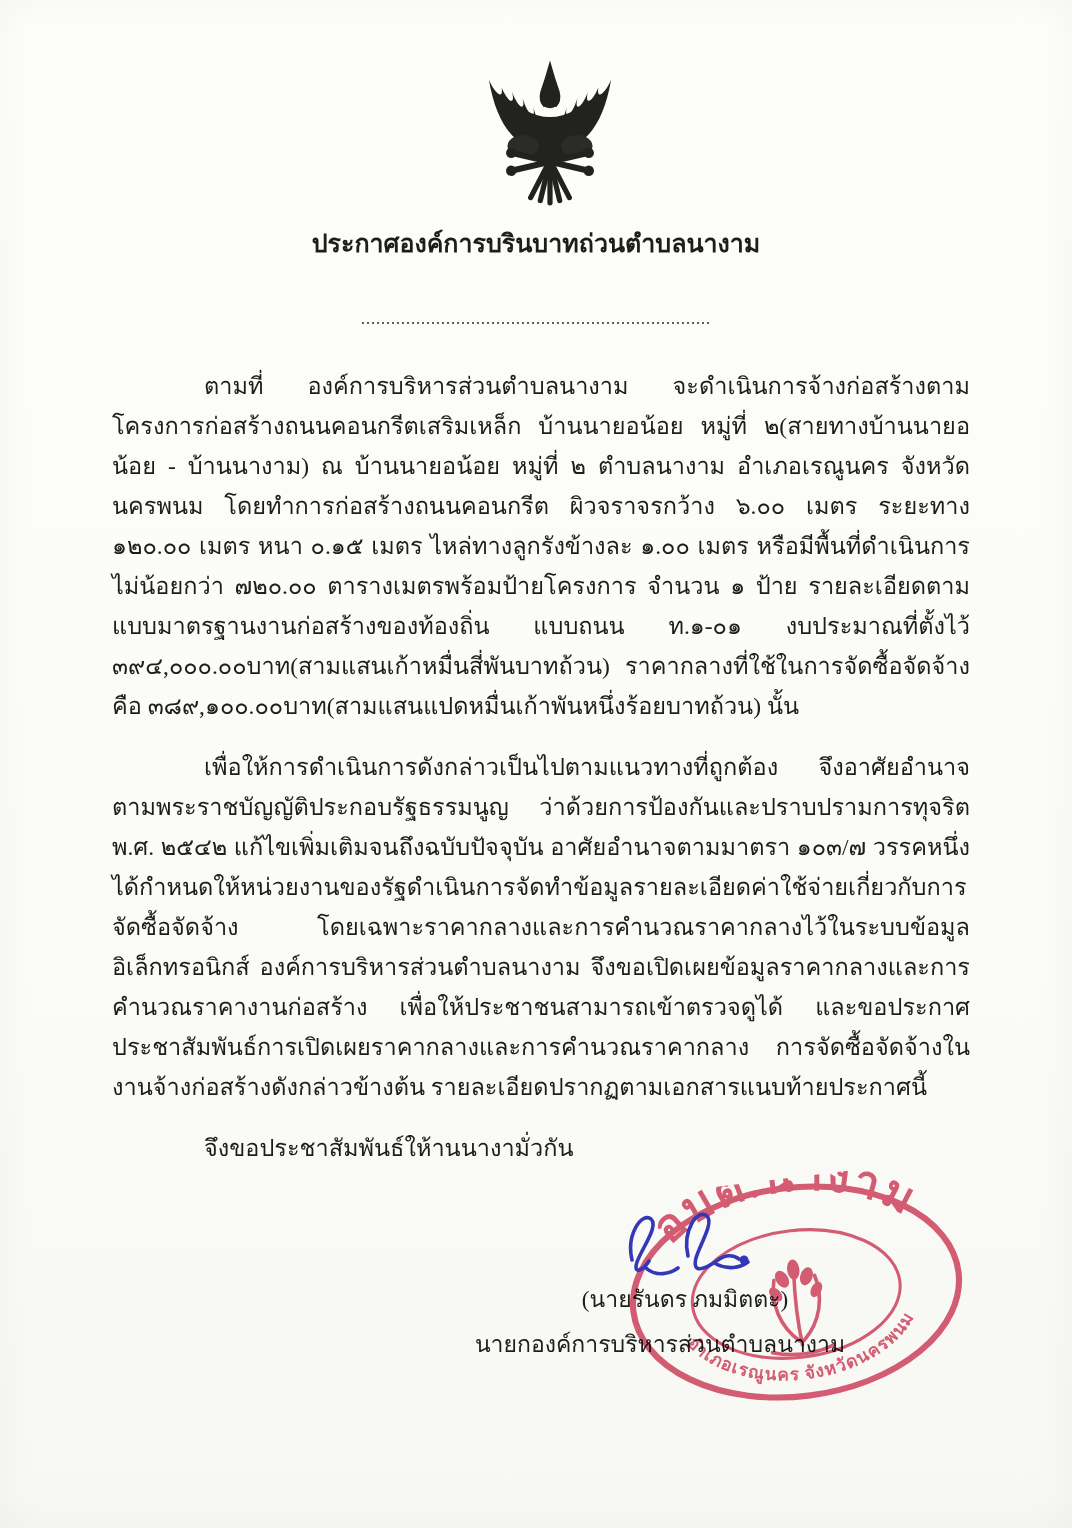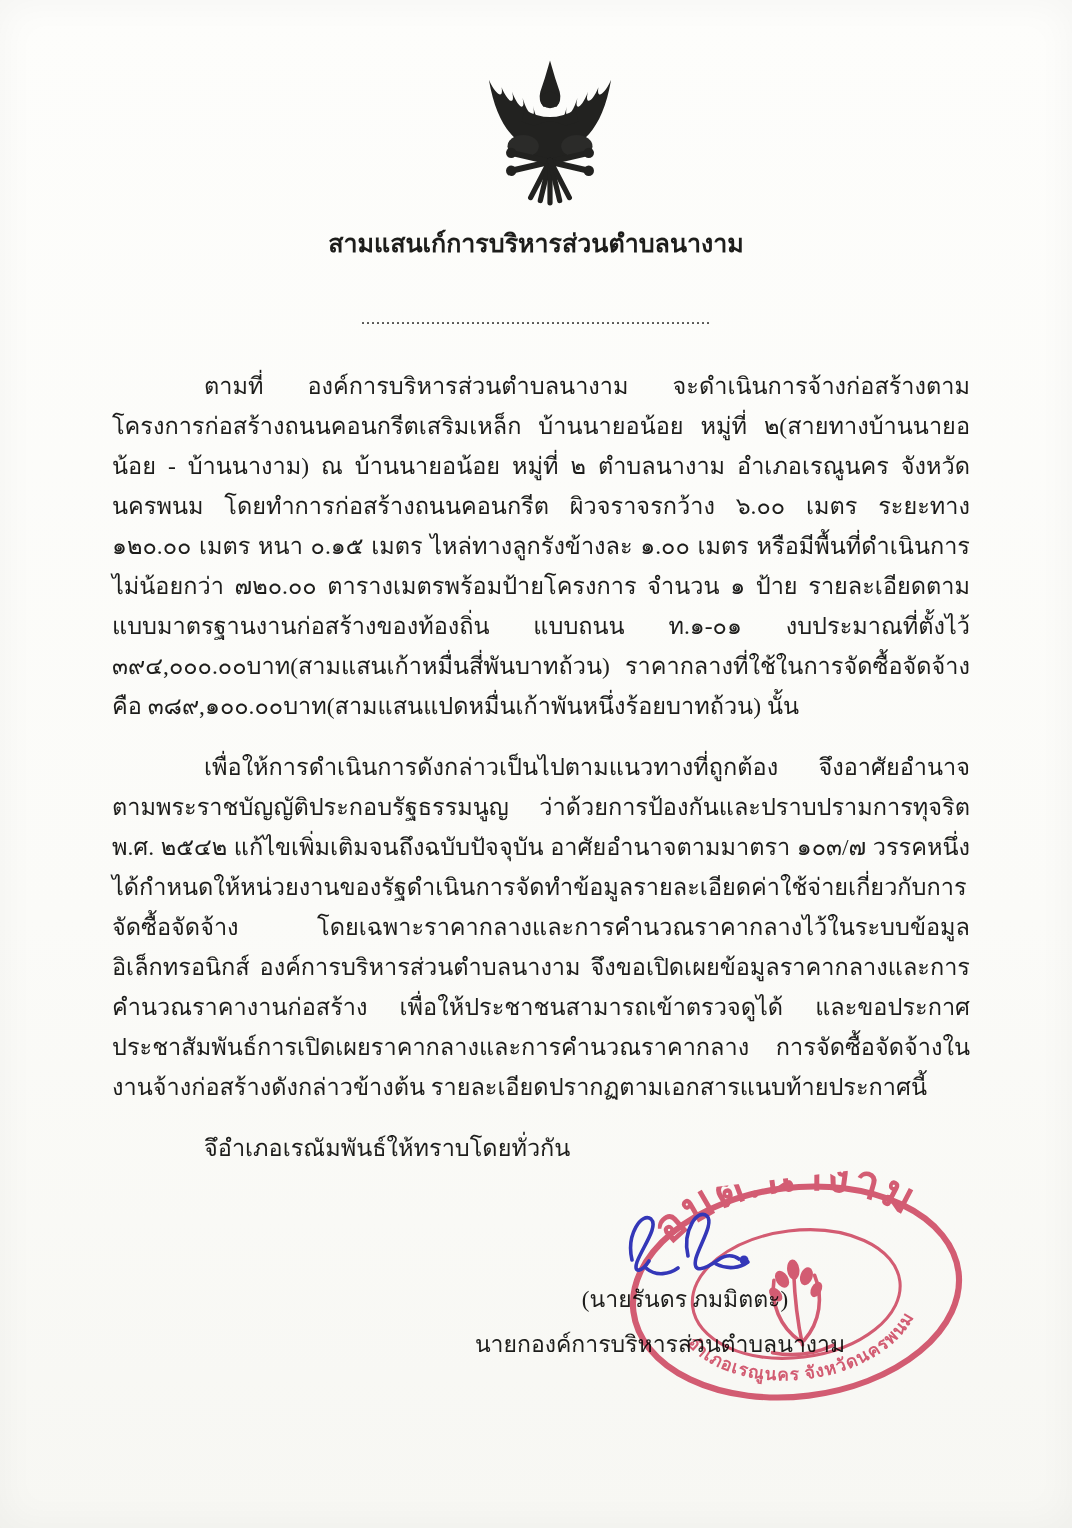--- a/index.html
+++ b/index.html
@@ -63,29 +63,29 @@
         <path d="M110,138 L84,188"></path>
         <path d="M110,138 L97,192"></path>
         <path d="M110,138 L110,195"></path>
         <path d="M110,138 L123,192"></path>
         <path d="M110,138 L136,188"></path>
       </g>
     </g>
   </svg>
 
   <div class="title-block">
-    <div class="title-line">สามแสนเก์การบริหารส่วนตำบลนางาม</div>
+    <div class="title-line">ประกาศองค์การบรินบาทถ่วนตำบลนางาม</div>
   </div>
 
   <div class="dots-sep">......................................................................</div>
 
   <div class="body-text">
     <p>ตามที่ องค์การบริหารส่วนตำบลนางาม จะดำเนินการจ้างก่อสร้างตามโครงการก่อสร้างถนนคอนกรีตเสริมเหล็ก บ้านนายอน้อย หมู่ที่ ๒(สายทางบ้านนายอน้อย - บ้านนางาม) ณ บ้านนายอน้อย หมู่ที่ ๒ ตำบลนางาม อำเภอเรณูนคร จังหวัดนครพนม โดยทำการก่อสร้างถนนคอนกรีต ผิวจราจรกว้าง ๖.๐๐ เมตร ระยะทาง ๑๒๐.๐๐ เมตร หนา ๐.๑๕ เมตร ไหล่ทางลูกรังข้างละ ๑.๐๐ เมตร หรือมีพื้นที่ดำเนินการไม่น้อยกว่า ๗๒๐.๐๐ ตารางเมตรพร้อมป้ายโครงการ จำนวน ๑ ป้าย รายละเอียดตามแบบมาตรฐานงานก่อสร้างของท้องถิ่น แบบถนน ท.๑-๐๑  งบประมาณที่ตั้งไว้ ๓๙๔,๐๐๐.๐๐บาท(สามแสนเก้าหมื่นสี่พันบาทถ้วน) ราคากลางที่ใช้ในการจัดซื้อจัดจ้าง คือ ๓๘๙,๑๐๐.๐๐บาท(สามแสนแปดหมื่นเก้าพันหนึ่งร้อยบาทถ้วน)  นั้น</p>
     <p>เพื่อให้การดำเนินการดังกล่าวเป็นไปตามแนวทางที่ถูกต้อง จึงอาศัยอำนาจตามพระราชบัญญัติประกอบรัฐธรรมนูญ ว่าด้วยการป้องกันและปราบปรามการทุจริต พ.ศ. ๒๕๔๒ แก้ไขเพิ่มเติมจนถึงฉบับปัจจุบัน อาศัยอำนาจตามมาตรา ๑๐๓/๗ วรรคหนึ่ง ได้กำหนดให้หน่วยงานของรัฐดำเนินการจัดทำข้อมูลรายละเอียดค่าใช้จ่ายเกี่ยวกับการจัดซื้อจัดจ้าง โดยเฉพาะราคากลางและการคำนวณราคากลางไว้ในระบบข้อมูลอิเล็กทรอนิกส์ องค์การบริหารส่วนตำบลนางาม จึงขอเปิดเผยข้อมูลราคากลางและการคำนวณราคางานก่อสร้าง เพื่อให้ประชาชนสามารถเข้าตรวจดูได้ และขอประกาศประชาสัมพันธ์การเปิดเผยราคากลางและการคำนวณราคากลาง การจัดซื้อจัดจ้างในงานจ้างก่อสร้างดังกล่าวข้างต้น รายละเอียดปรากฏตามเอกสารแนบท้ายประกาศนี้</p>
-    <p class="closing-line">จึอำเภอเรณัมพันธ์ให้ทราบโดยทั่วกัน</p>
+    <p class="closing-line">จึงขอประชาสัมพันธ์ให้านนางามั่วกัน</p>
   </div>
 
 
   <div class="sig-name">(นายรันดร  ภมมิตตะ)</div>
   <div class="sig-title">นายกองค์การบริหารส่วนตำบลนางาม</div>
 
   <svg class="sig-ink" viewBox="0 0 160 100" aria-hidden="true">
     <g stroke="#3437b8" stroke-width="3.6" fill="none" stroke-linecap="round">
       <path d="M20,62 C14,36 30,14 39,21 C47,28 30,50 25,64 C21,76 30,74 37,63"></path>
       <path d="M34,70 C44,79 58,76 66,70"></path>

